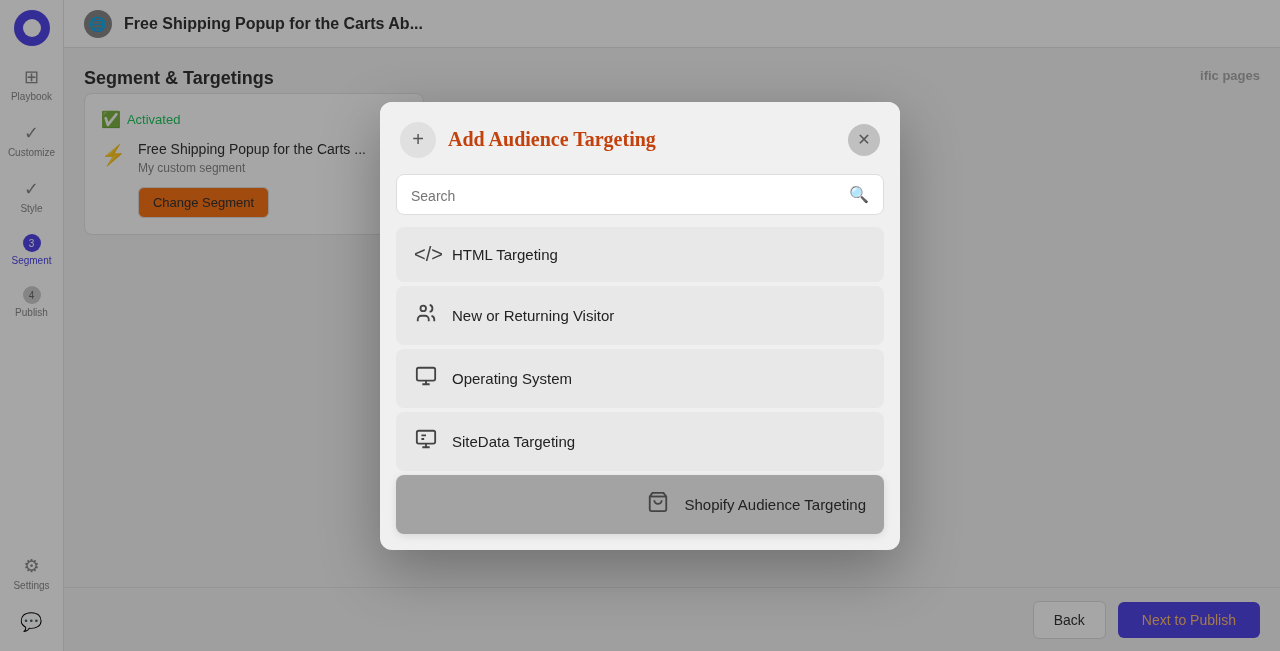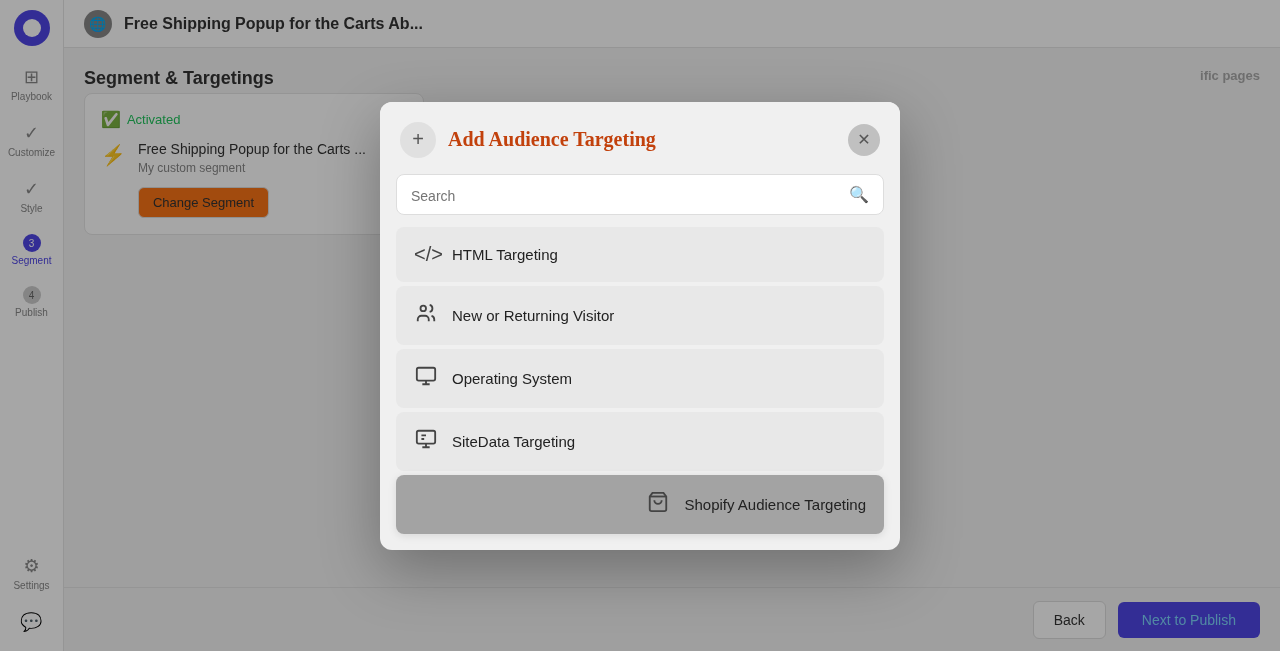--- a/index.html
+++ b/index.html
@@ -168,21 +168,21 @@
       cursor: pointer;
       color: #333;
     }
     .next-btn {
       background: #4f46e5;
       border: none;
       border-radius: 6px;
       padding: 10px 24px;
       font-size: 14px;
       cursor: pointer;
-      color: #7dd3fc;
+      color: #fdba74;
       font-weight: 500;
     }
 
     
     .overlay {
       position: absolute;
       inset: 0;
       background: rgba(0,0,0,0.35);
       z-index: 10;
       display: flex;

